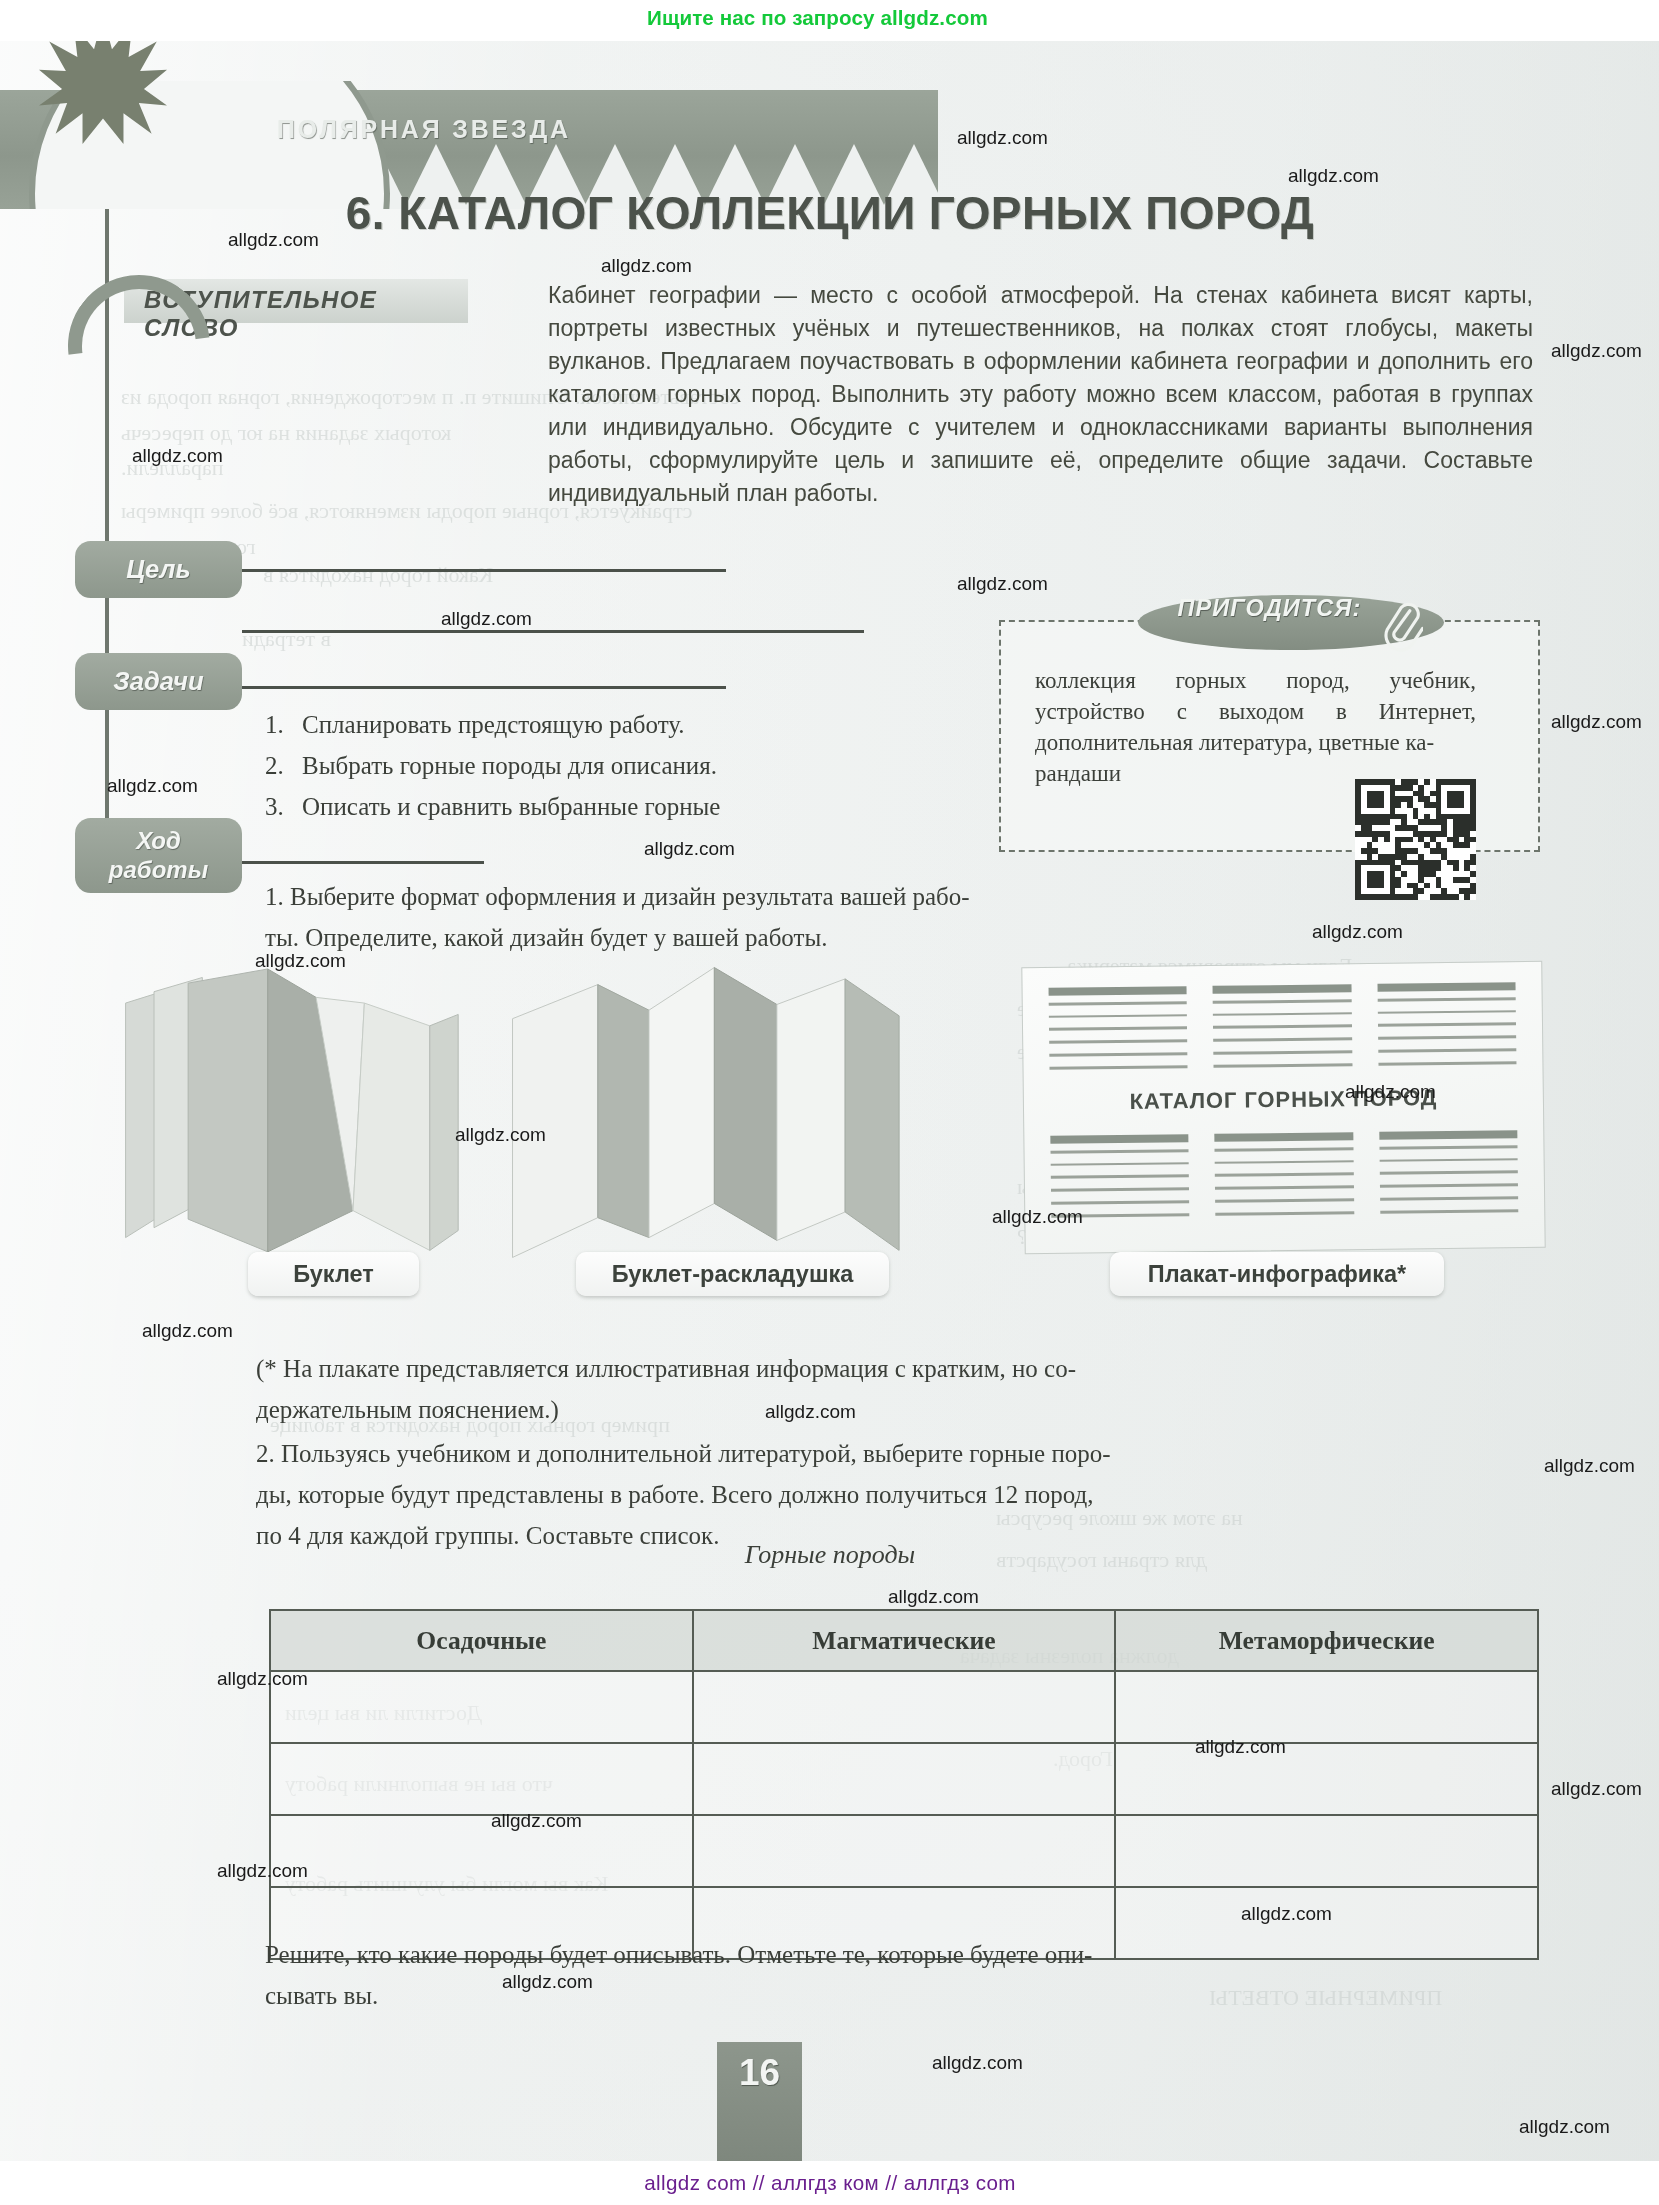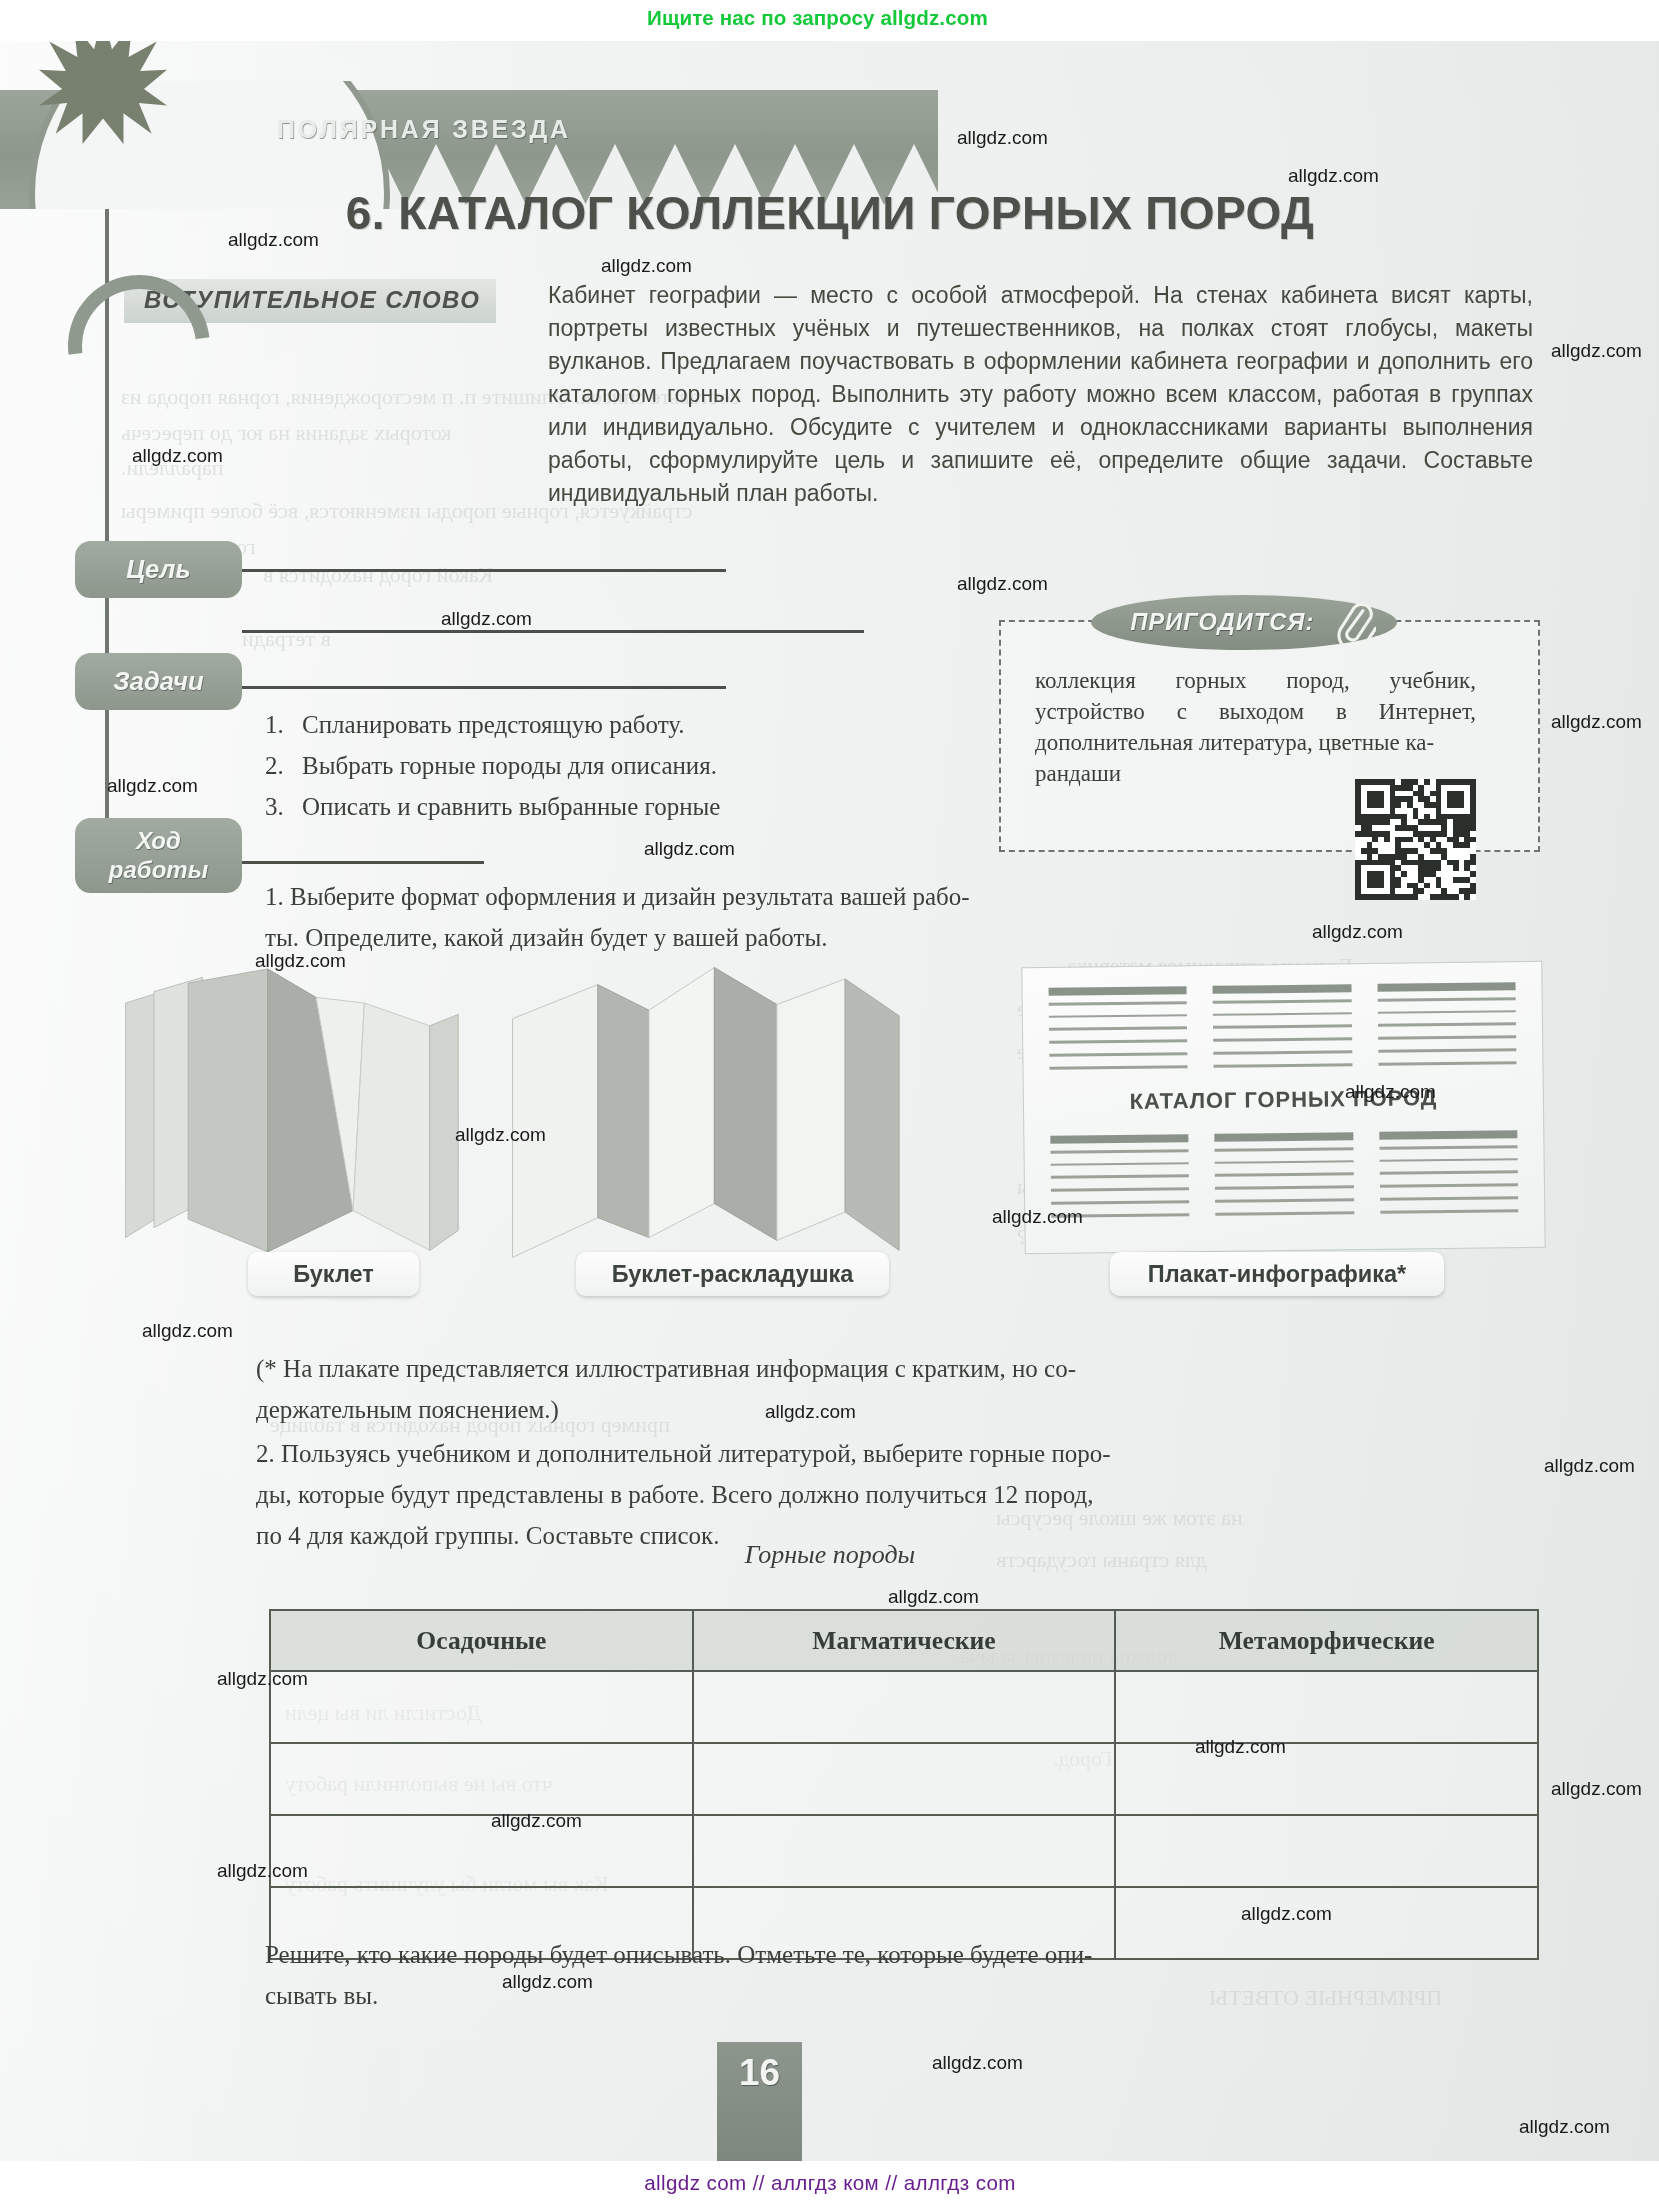--- a/index.html
+++ b/index.html
@@ -88,21 +88,21 @@
     position:absolute; left:0; top:186px; width:1660px;
     text-align:center; z-index:12;
     font-family:"Liberation Sans", sans-serif;
     font-weight:700; font-size:46px; letter-spacing:0.4px;
     color:#4c524b;
     text-shadow:1.1px 1.1px 0 rgba(120,128,118,.35);
   }
 
   
   #intro-tag {
-    position:absolute; left:124px; top:279px; width:372px; height:44px;
+    position:absolute; left:124px; top:279px; width:344px; height:44px;
     background:linear-gradient(180deg,#e3e7e4 0%, #ccd2cd 100%);
     z-index:12;
   }
   #intro-tag span {
     position:absolute; left:20px; top:7.1px;
     font-family:"Liberation Sans", sans-serif;
     font-style:italic; font-weight:700; font-size:24px; letter-spacing:1.4px;
     color:#4d534c;
   }
   #intro-arc {
@@ -160,24 +160,24 @@
     font-size:25px; line-height:41px; text-align:justify; color:#3b3f39;
   }
   #step1 .tail { text-align:left; }
 
   
   #useful-box {
     position:absolute; left:999px; top:620px; width:537px; height:228px;
     border:2.1px dashed #6d756c; background:rgba(247,249,248,.55); z-index:11;
   }
   #useful-pill {
-    position:absolute; left:1091px; top:595px; width:306px; height:55px;
+    position:absolute; left:1138px; top:595px; width:306px; height:55px;
     background:linear-gradient(180deg,#99a398 0%, #838d82 100%);
     border-radius:50%/50%; z-index:14;
-    display:flex; align-items:center; justify-content:center;
+    display:flex; align-items:flex-start; justify-content:center;
   }
   #useful-pill span {
     font-family:"Liberation Sans", sans-serif;
     font-weight:700; font-style:italic; font-size:23.5px; letter-spacing:1.1px;
     color:#f2f5f2; text-shadow:0.7px 0.7px 0.7px rgba(48,54,48,.6);
     padding-right:43px;
   }
   #clip {
     position:absolute; right:21.3px; top:4.3px; width:44px; height:53px; z-index:15;
   }

